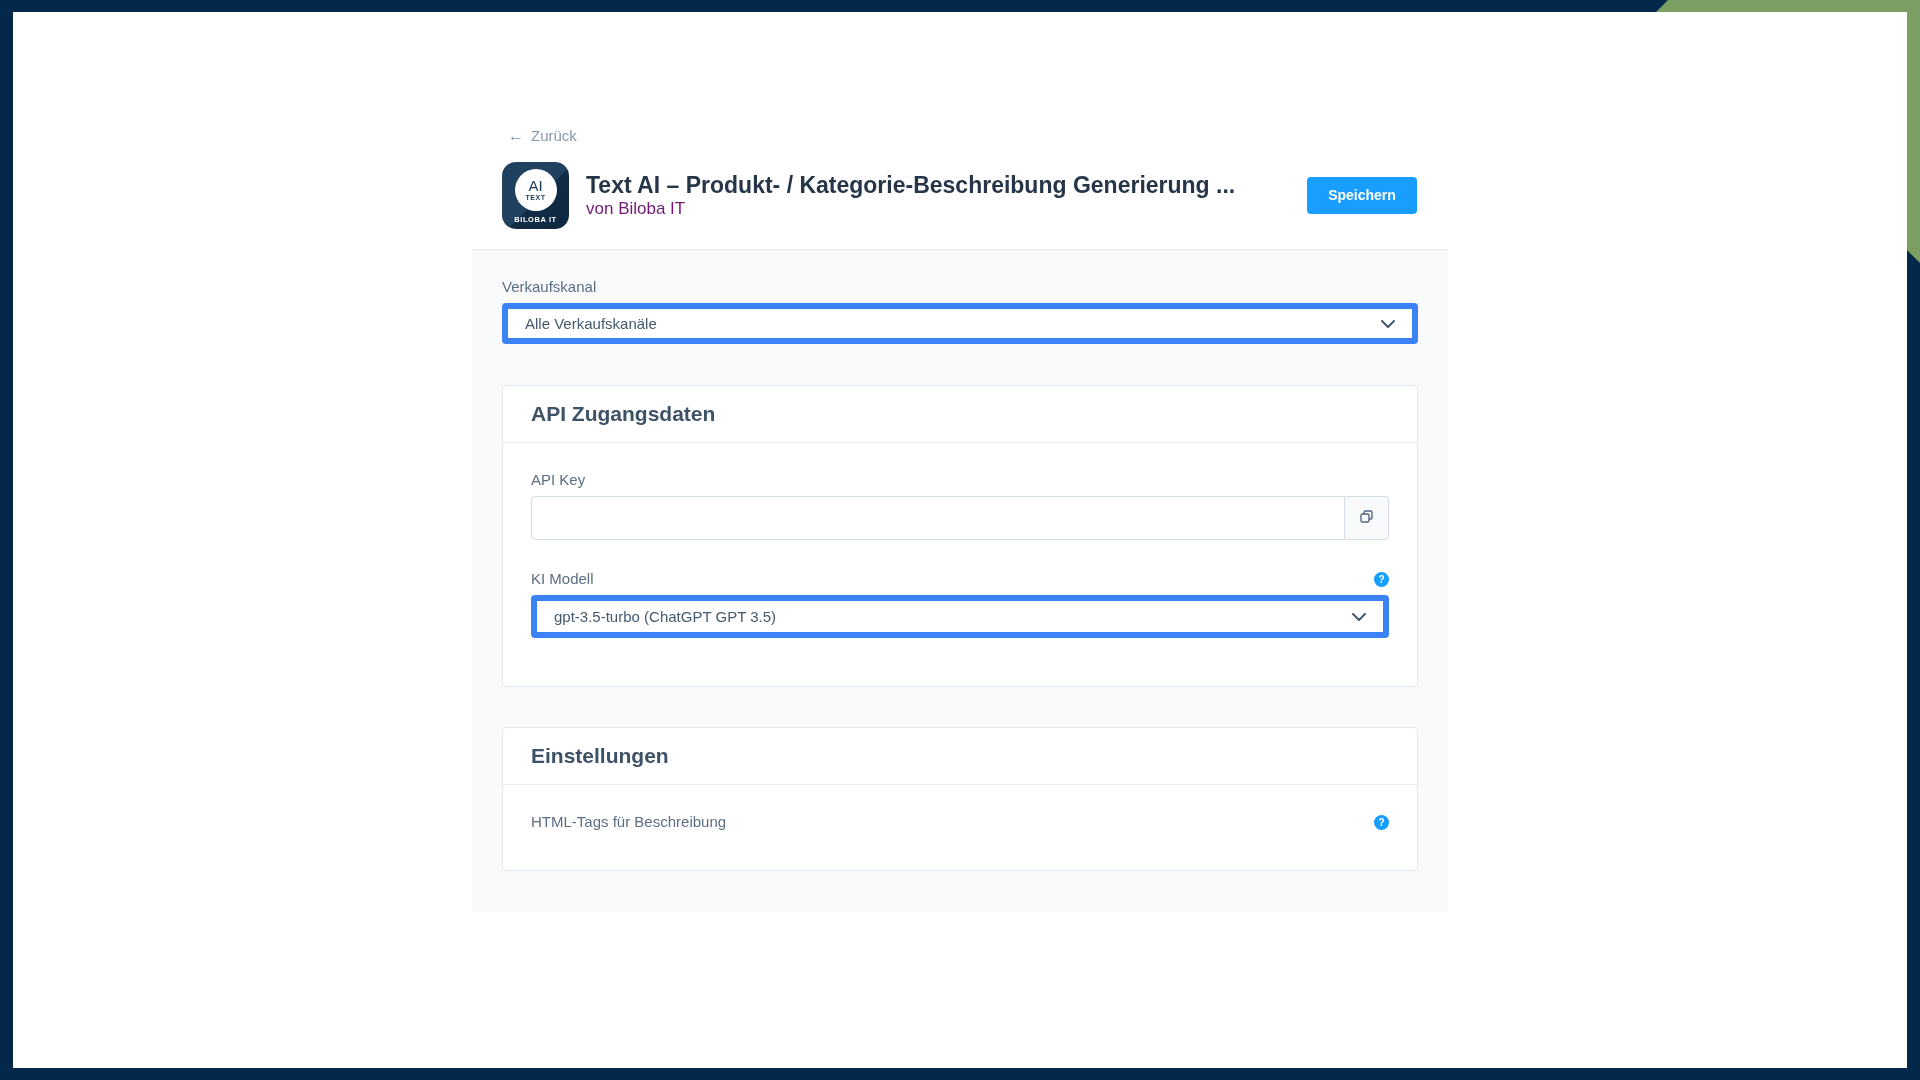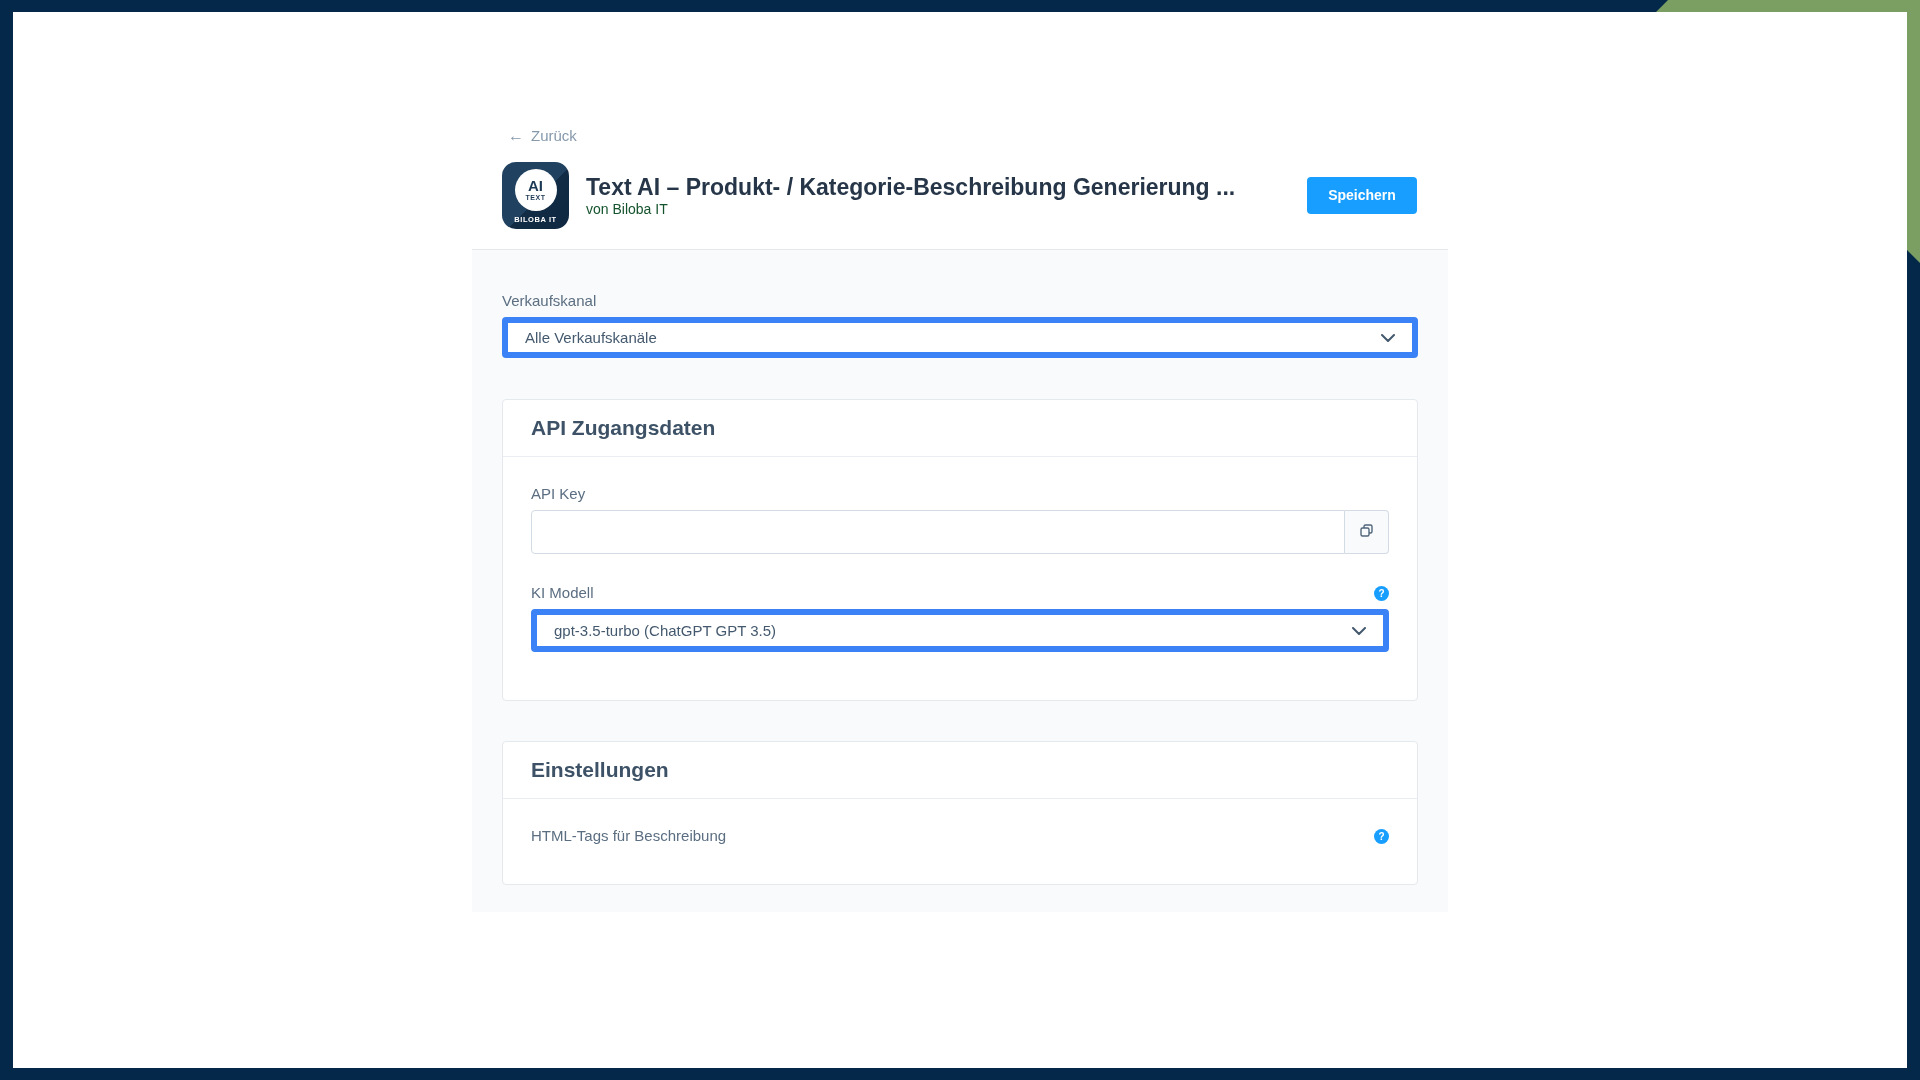--- a/index.html
+++ b/index.html
@@ -33,32 +33,32 @@
   .app-icon {
     width:67px; height:67px; border-radius:14px; flex:0 0 67px;
     background:linear-gradient(135deg,#20415f 0%,#20415f 54%,#122c46 54%,#0f2740 100%);
     position:relative; overflow:hidden;
   }
   .app-icon .circle {
     position:absolute; left:50%; top:7px; transform:translateX(-50%);
     width:42px; height:42px; border-radius:50%; background:#ffffff;
     display:flex; flex-direction:column; align-items:center; justify-content:center;
   }
-  .app-icon .circle .ai { font-size:15px; font-weight:700; color:#1d3a55; line-height:1; }
+  .app-icon .circle .ai { font-size:15px; font-weight:400; color:#1d3a55; line-height:1; }
   .app-icon .circle .txt { font-size:7px; font-weight:700; color:#1d3a55; line-height:1; margin-top:1px; letter-spacing:0.5px; }
   .app-icon .brand {
     position:absolute; bottom:5px; width:100%; text-align:center;
     font-size:7.5px; font-weight:700; color:#ffffff; letter-spacing:0.6px;
   }
   .title-block { flex:1; margin-left:17px; min-width:0; }
   .page-title {
     font-size:23px; font-weight:700; color:#263648;
     white-space:nowrap; overflow:hidden;
   }
-  .page-subtitle { font-size:14px; color:#14532d; }
+  .page-subtitle { font-size:17px; color:#701a75; }
   .save-btn {
     flex:0 0 auto;
     background:#189eff; color:#ffffff; border:none; border-radius:4px;
     width:110px; height:37px; font-size:14px; font-weight:700;
     font-family:"Liberation Sans", sans-serif; cursor:pointer;
   }
   
   .config-area {
     height:663px; background:#f9fafb;
     border-top:1px solid #e4e9ee;
@@ -71,21 +71,21 @@
     color:#ffffff; font-size:10px; font-weight:700;
     display:flex; align-items:center; justify-content:center; cursor:pointer;
   }
   .select-box {
     position:relative; height:41px; margin-top:8px;
     background:#ffffff; border:6px solid #3b82f6; border-radius:4px;
     display:flex; align-items:center; padding:0 40px 0 17px;
     font-size:15px; color:#44596e; cursor:pointer;
   }
   .select-box .chev { position:absolute; right:17px; top:50%; transform:translateY(-50%); display:flex; }
-  .sales-label { margin-top:42px; }
+  .sales-label { margin-top:28px; }
   
   .card {
     background:#ffffff; border:1px solid #e4e9ee; border-radius:4px;
   }
   .card-1 { margin-top:41px; }
   .card-2 { margin-top:40px; }
   .card-header {
     height:57px; display:flex; align-items:center; padding:0 28px;
     border-bottom:1px solid #e9edf1;
     font-size:21px; font-weight:700; color:#3d5266;

